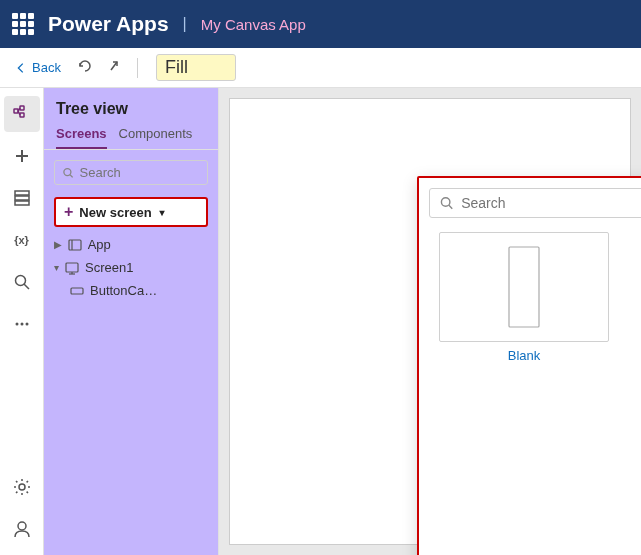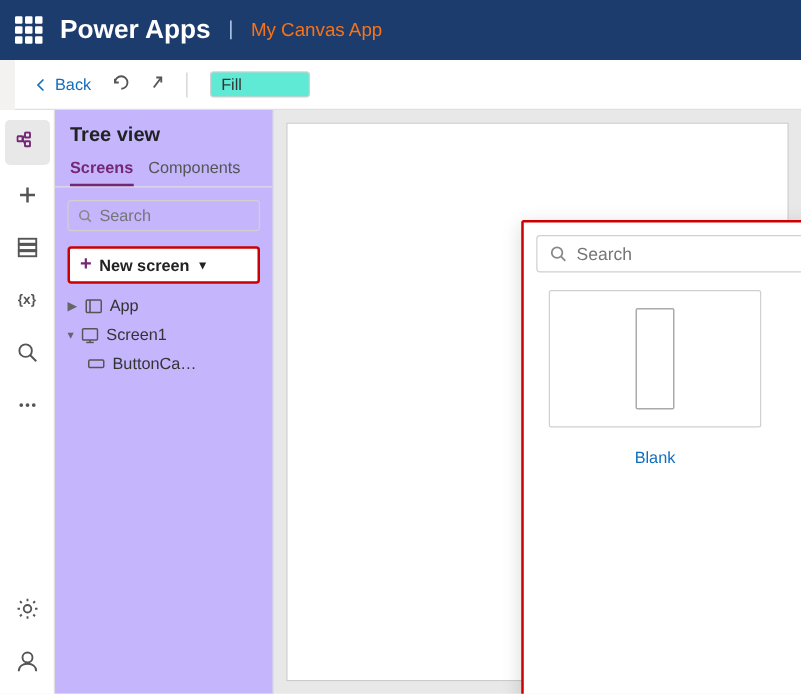--- a/index.html
+++ b/index.html
@@ -18,49 +18,48 @@
     .topbar-dots {
       display: grid;
       grid-template-columns: repeat(3,6px);
       grid-template-rows: repeat(3,6px);
       gap: 2px;
       margin-right: 4px;
     }
     .topbar-dot { width: 6px; height: 6px; background: white; border-radius: 1px; }
     .topbar-title { font-size: 21px; font-weight: 600; color: white; }
     .topbar-sep { color: #aac4e8; margin: 0 4px; }
-    .topbar-app { font-size: 15px; color: #f97316; }
+    .topbar-app { font-size: 15px; color: #f9a8d4; }
 
     
     .toolbar {
       background: white;
       height: 40px;
       display: flex;
       align-items: center;
       padding: 0 8px;
       border-bottom: 1px solid #e0e0e0;
       gap: 6px;
-      margin-left: 12px;
     }
     .toolbar-back {
       display: flex; align-items: center; gap: 4px;
       color: #106ebe; font-size: 13px; cursor: pointer;
       border: none; background: none; padding: 4px 6px;
     }
     .toolbar-back svg { width: 14px; height: 14px; }
     .toolbar-divider { width: 1px; height: 20px; background: #d0d0d0; margin: 0 4px; }
     .toolbar-undo { border: none; background: none; cursor: pointer; padding: 4px; color: #333; }
     .toolbar-fill {
       margin-left: 8px;
       border: 1px solid #d0d0d0;
       border-radius: 3px;
       padding: 2px 8px;
-      font-size: 13px;
+      font-size: 18px;
       color: #333;
-      background: #5eead4;
+      background: #fef9c3;
       min-width: 80px;
     }
 
     
     .main-layout {
       display: flex;
       height: calc(555px - 48px - 40px);
     }
 
     
@@ -175,21 +174,21 @@
     .dropdown-search input {
       border: none; outline: none; font-size: 14px; color: #555;
       width: 100%; background: transparent;
     }
     .templates-grid {
       display: grid;
       grid-template-columns: 1fr 1fr;
       gap: 18px 16px;
     }
     .template-item {
-      display: flex; flex-direction: column; align-items: center; gap: 16px;
+      display: flex; flex-direction: column; align-items: center; gap: 6px;
       cursor: pointer;
     }
     .template-thumb {
       width: 170px; height: 110px;
       border: 1px solid #d0d0d0;
       border-radius: 2px;
       background: white;
       display: flex; align-items: center; justify-content: center;
       overflow: hidden;
     }

